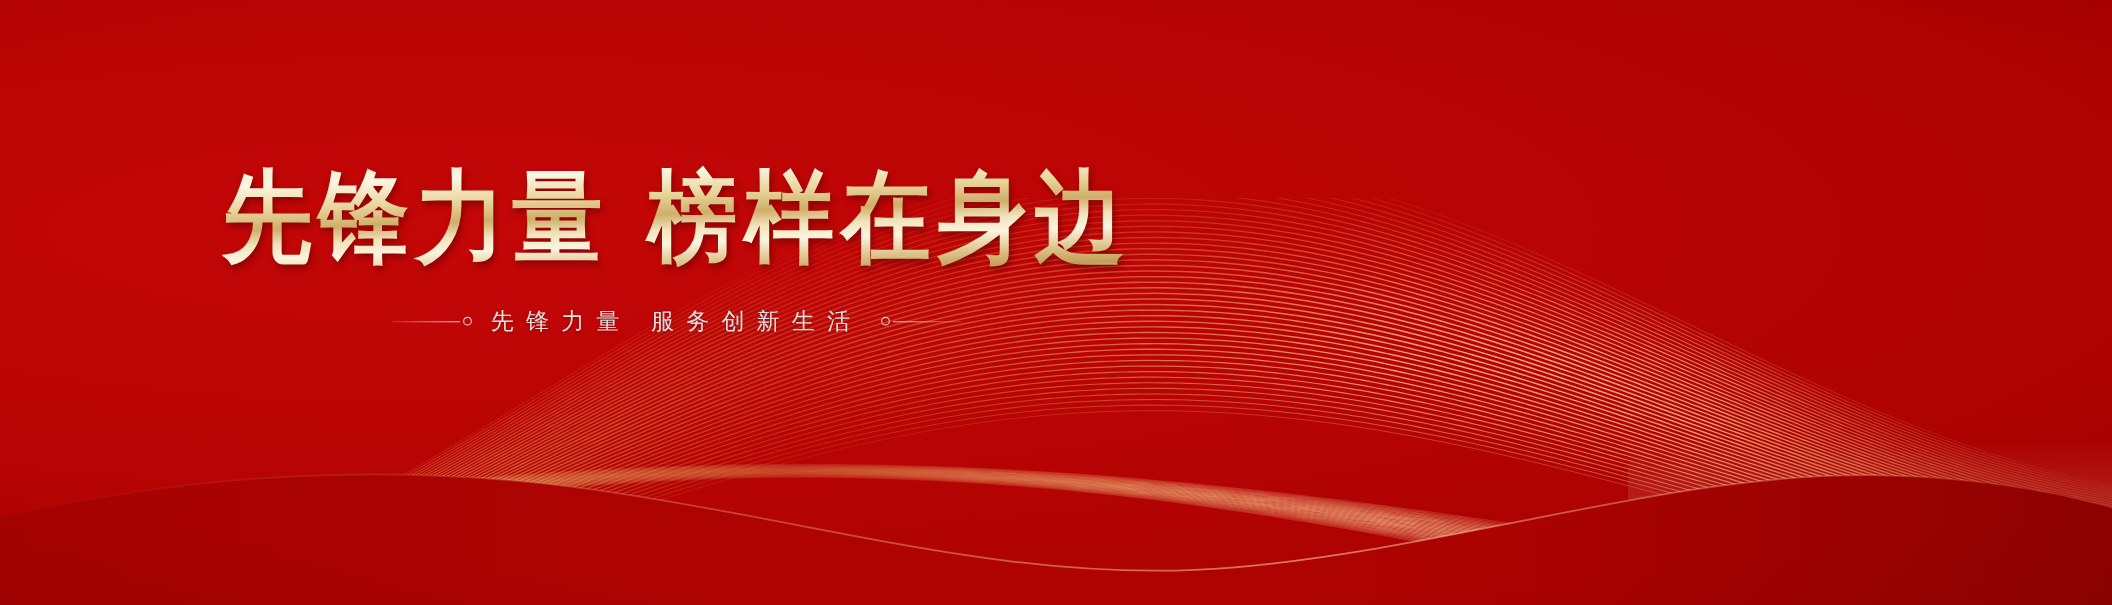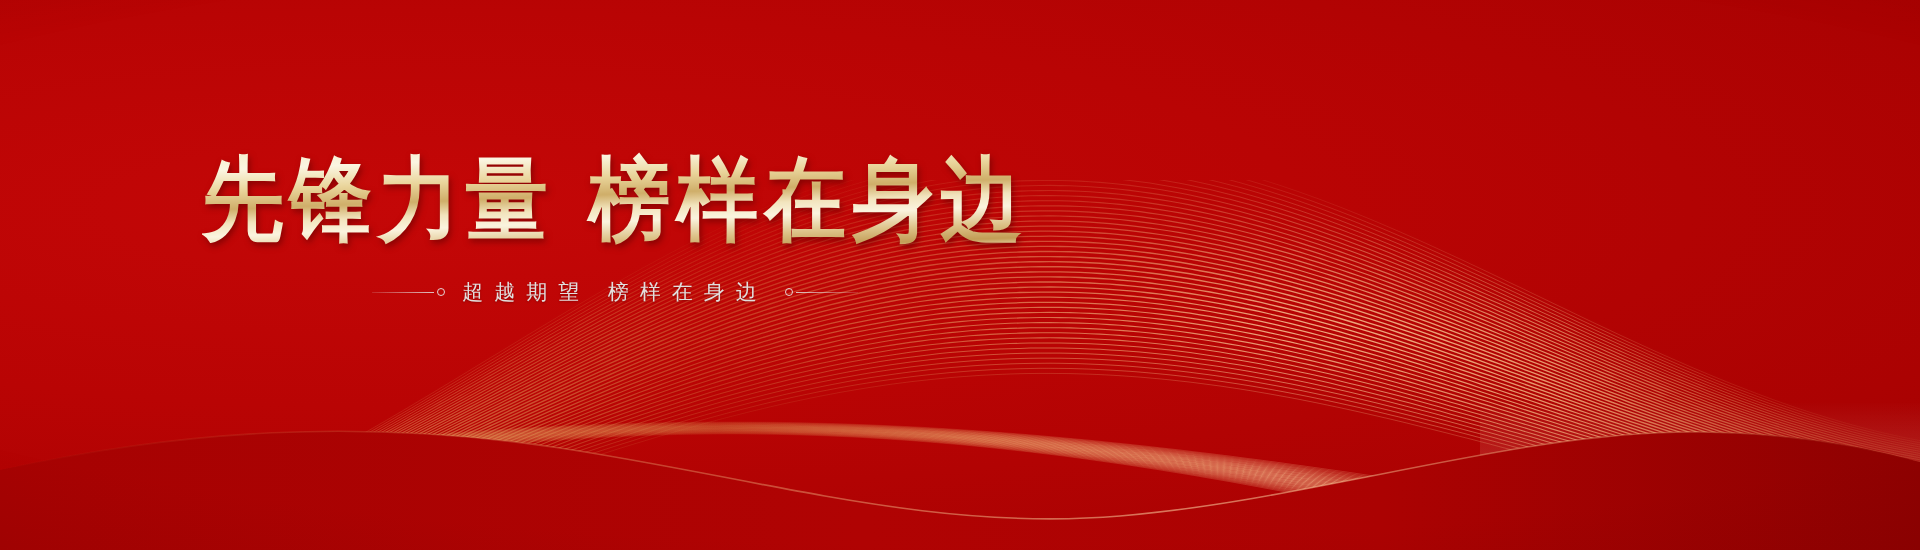--- a/index.html
+++ b/index.html
@@ -328,21 +328,21 @@
   <div class="bg-vignette"></div>
 
   <div class="title-wrap">
     <div class="main-title">先锋力量 榜样在身边</div>
 
     <div class="subtitle-row">
       <span class="orn">
         <span class="orn-line"></span>
         <span class="orn-dot"></span>
       </span>
-      <span class="subtitle">超越期望  榜样在身边</span>
+      <span class="subtitle">先锋力量  服务创新生活</span>
       <span class="orn">
         <span class="orn-dot"></span>
         <span class="orn-line rev"></span>
       </span>
     </div>
   </div>
 
 </div>
 
 </body></html>

